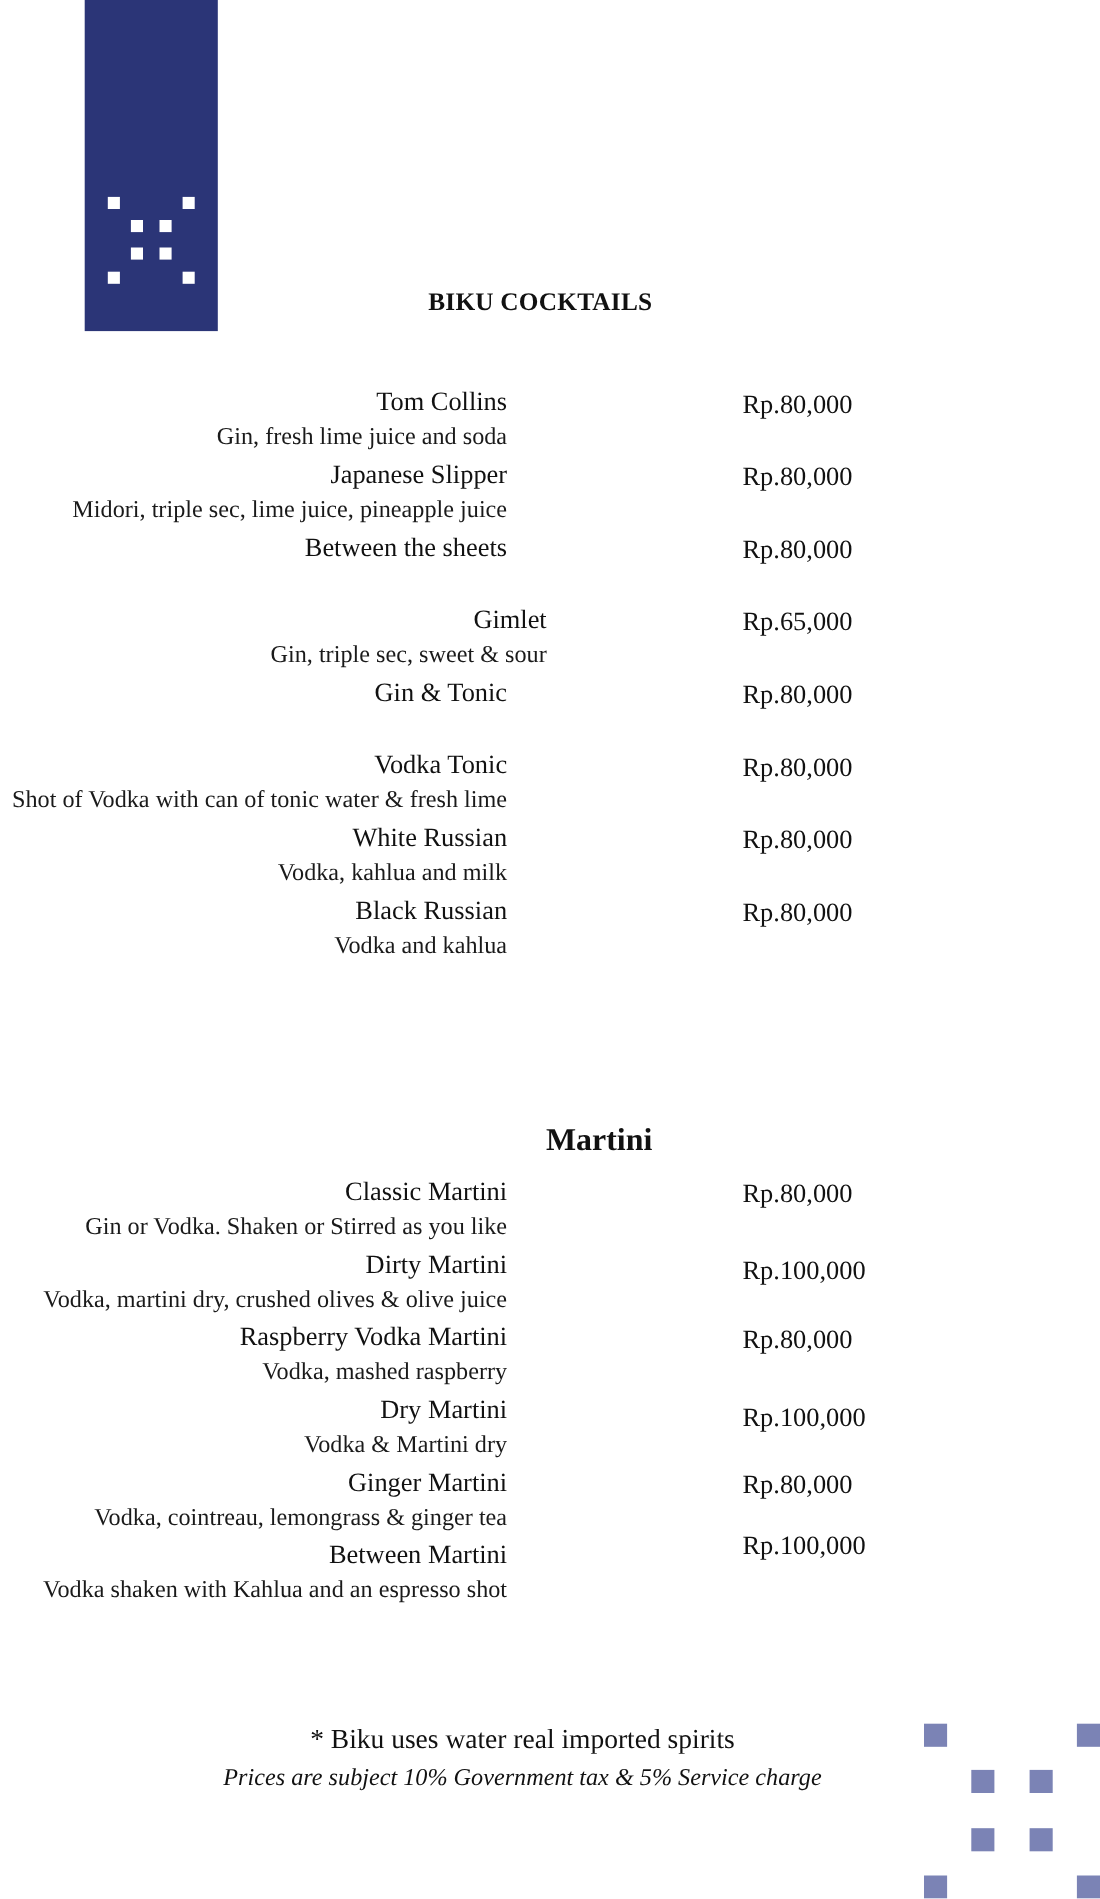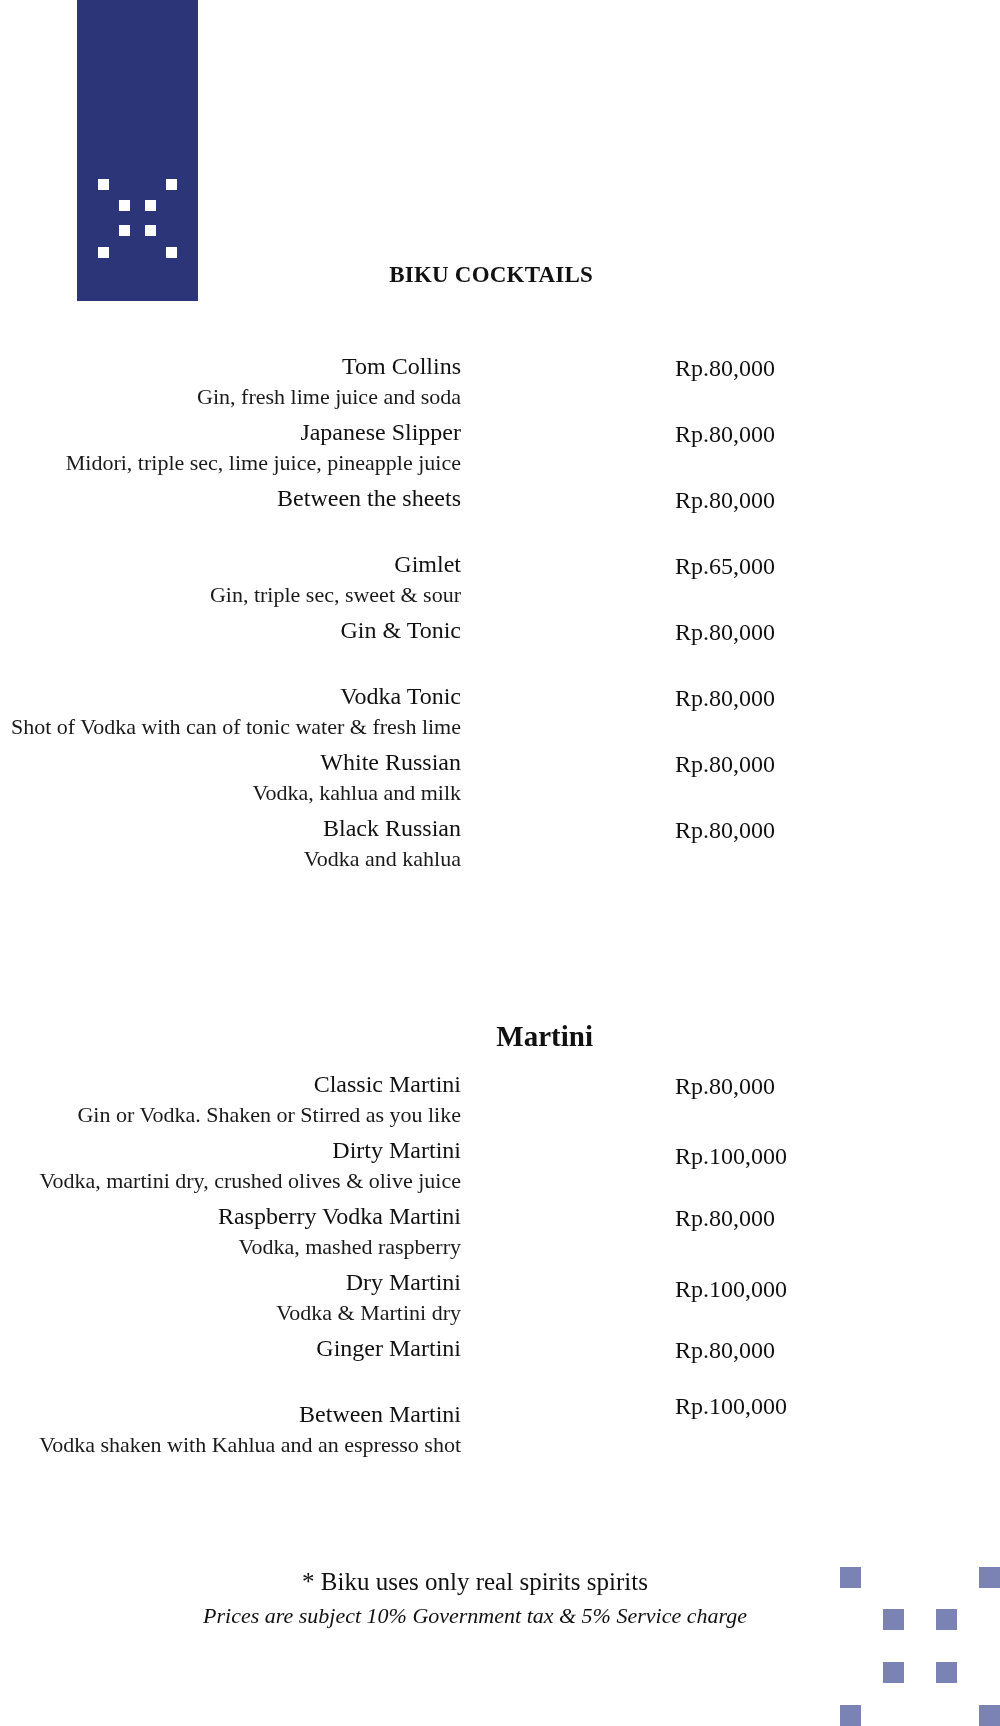--- a/index.html
+++ b/index.html
@@ -47,21 +47,21 @@
     </div>
     <div class="row" style="top: 417px;">
       <div class="name">Japanese Slipper</div>
       <div class="desc">Midori, triple sec, lime juice, pineapple juice</div>
       <div class="price" style="top: 2px;">Rp.80,000</div>
     </div>
     <div class="row" style="top: 483px;">
       <div class="name">Between the sheets</div>
       <div class="price" style="top: 2px;">Rp.80,000</div>
     </div>
-    <div class="row" style="top: 549px;">
+    <div class="row" style="top: 549px; padding-left: 36px;">
       <div class="name">Gimlet</div>
       <div class="desc">Gin, triple sec, sweet &amp; sour</div>
       <div class="price" style="top: 2px;">Rp.65,000</div>
     </div>
     <div class="row" style="top: 615px;">
       <div class="name">Gin &amp; Tonic</div>
       <div class="price" style="top: 2px;">Rp.80,000</div>
     </div>
     <div class="row" style="top: 681px;">
       <div class="name">Vodka Tonic</div>
@@ -98,30 +98,31 @@
       <div class="desc">Vodka, mashed raspberry</div>
       <div class="price" style="top: 2px;">Rp.80,000</div>
     </div>
     <div class="row" style="top: 1267px;">
       <div class="name">Dry Martini</div>
       <div class="desc">Vodka &amp; Martini dry</div>
       <div class="price" style="top: 7px;">Rp.100,000</div>
     </div>
     <div class="row" style="top: 1333px;">
       <div class="name">Ginger Martini</div>
+      <div class="desc">Vodka, cointreau, lemongrass &amp; ginger tea</div>
       <div class="price" style="top: 2px;">Rp.80,000</div>
     </div>
     <div class="row" style="top: 1399px;">
       <div class="name">Between Martini</div>
       <div class="desc">Vodka shaken with Kahlua and an espresso shot</div>
       <div class="price" style="top: -8px;">Rp.100,000</div>
     </div>
   </div>
 
-<div class="note1">* Biku uses only real spirits spirits</div>
+<div class="note1">* Biku uses water real imported spirits</div>
 <div class="note2">Prices are subject 10% Government tax &amp; 5% Service charge</div>
 
 <div>
   <div class="psq" style="left:840px;top:1567px"></div>
   <div class="psq" style="left:979px;top:1567px"></div>
   <div class="psq" style="left:883px;top:1609px"></div>
   <div class="psq" style="left:936px;top:1609px"></div>
   <div class="psq" style="left:883px;top:1662px"></div>
   <div class="psq" style="left:936px;top:1662px"></div>
   <div class="psq" style="left:840px;top:1705px"></div>

